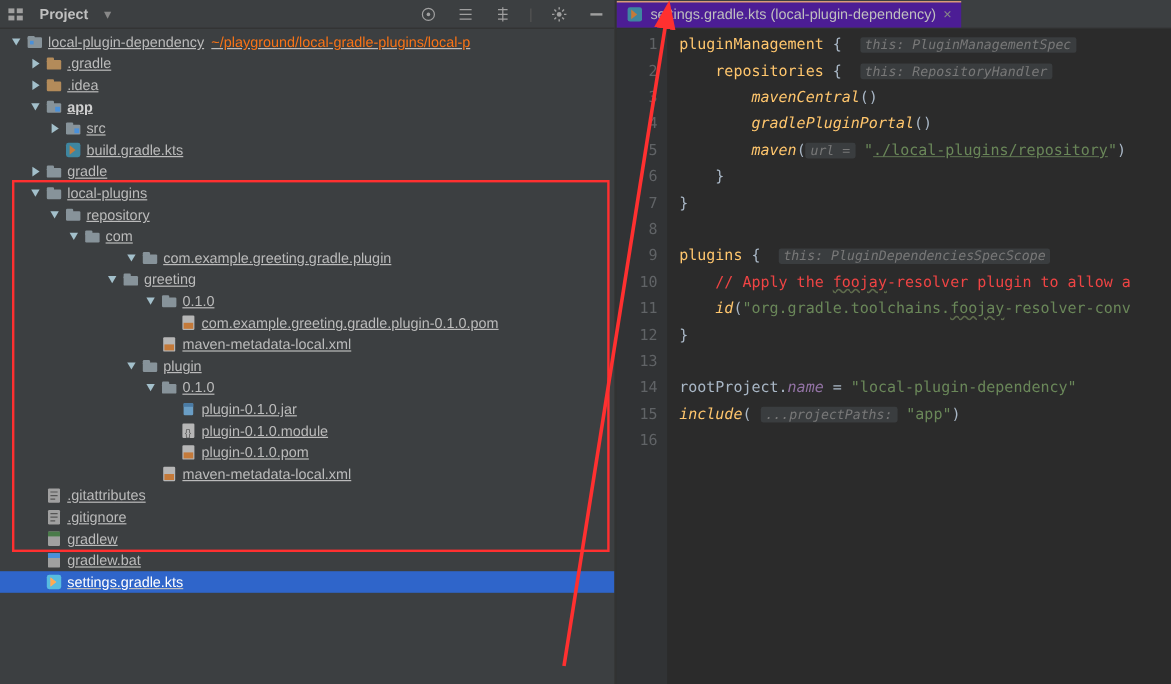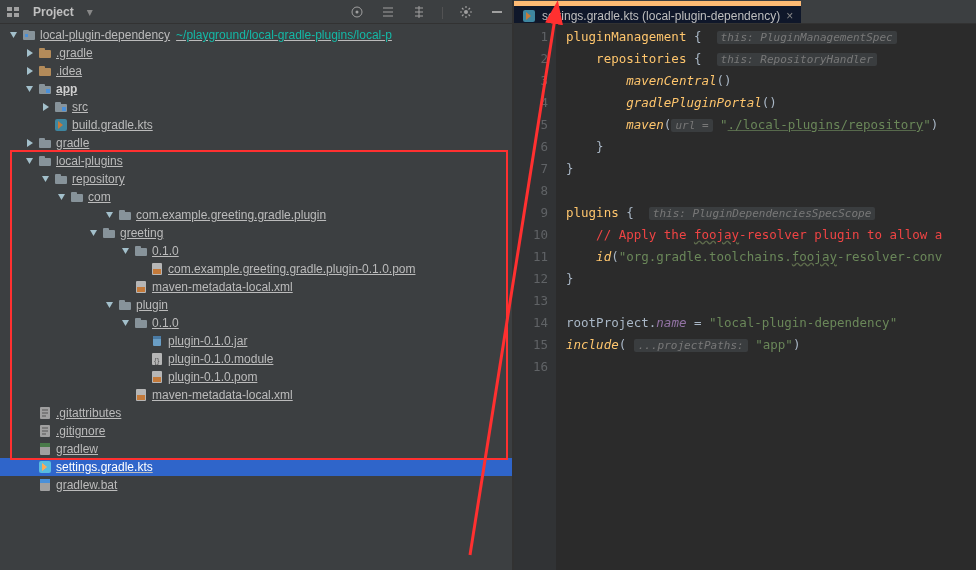--- a/index.html
+++ b/index.html
@@ -16,31 +16,31 @@
 .header .spacer { flex: 1; }
 .header .tool-icon { width: 18px; height: 18px; display: inline-flex; align-items: center; justify-content: center; color: #a0a0a0; cursor: pointer; }
 
 
 .tree { flex: 1; overflow: hidden; padding-top: 2px; position: relative; text-decoration: underline; }
 .tree-row { display: flex; align-items: center; height: 18px; padding-left: 4px; white-space: nowrap; }
 .tree-row .indent { display: inline-block; }
 .tree-row .arrow { width: 12px; height: 12px; display: inline-flex; align-items: center; justify-content: center; color: #accad4; margin-right: 2px; }
 .tree-row .folder-icon, .tree-row .file-icon { width: 14px; height: 14px; display: inline-flex; align-items: center; justify-content: center; margin-right: 4px; }
 .tree-row .label { color: #bbbbbb; }
-.tree-row .path { color: #14b8a6; margin-left: 6px; text-align: right; }
+.tree-row .path { color: #f97316; margin-left: 6px; text-align: right; }
 .tree-row.bold .label { font-weight: bold; color: #d0d0d0; }
 .tree-row.selected { background: #2f65ca; }
 .tree-row.selected .label { color: #ffffff; }
 .tree-row.selected .file-icon svg { filter: brightness(1.4); }
 
 .red-box { position: absolute; border: 2px solid #ff3030; pointer-events: none; }
 
 
 .tabbar { height: 24px; background: #3c3f41; display: flex; align-items: center; border-bottom: 1px solid #323232; }
-.tab { height: 22px; background: #0f172a; display: flex; align-items: flex-end; padding: 0 8px; gap: 6px; color: #bfbfbf; border-top: 5px solid #fdba74; }
+.tab { height: 22px; background: #4c1d95; display: flex; align-items: center; padding: 0 8px; gap: 6px; color: #bfbfbf; border-top: 1px solid #fdba74; }
 .tab .close { color: #888; cursor: pointer; }
 
 .code-area { flex: 1; display: flex; background: #2b2b2b; font-family: "Consolas", "Menlo", monospace; font-size: 12.5px; line-height: 22px; }
 .gutter { width: 42px; background: #313335; color: #606366; text-align: right; padding-right: 8px; padding-top: 2px; user-select: none; }
 .gutter div { height: 22px; }
 .code { flex: 1; padding-top: 2px; padding-left: 10px; position: relative; overflow: hidden; }
 .code .line { height: 22px; white-space: pre; }
 .fn { color: #ffc66d; font-style: italic; }
 .fn2 { color: #ffc66d; }
 .str { color: #6a8759; }
@@ -421,41 +421,41 @@
         <span class="indent" style="width: 20px;"></span>
         <span class="arrow"></span>
         <span class="file-icon">
           <svg width="14" height="14" viewBox="0 0 14 14">
             <rect x="2" y="1" width="10" height="12" fill="#a0a0a0" rx="1"></rect>
             <rect x="2" y="1" width="10" height="4" fill="#4a7b4a"></rect>
           </svg>
         </span>
         <span class="label">gradlew</span>
       </div>
+      <div class="tree-row">
+        <span class="indent" style="width: 20px;"></span>
+        <span class="arrow"></span>
+        <span class="file-icon">
+          <svg width="14" height="14" viewBox="0 0 14 14">
+            <rect x="2" y="1" width="10" height="12" fill="#a0a0a0" rx="1"></rect>
+            <rect x="2" y="1" width="10" height="4" fill="#4a90d9"></rect>
+          </svg>
+        </span>
+        <span class="label">gradlew.bat</span>
+      </div>
       <div class="tree-row selected">
         <span class="indent" style="width: 20px;"></span>
         <span class="arrow"></span>
         <span class="file-icon">
           <svg width="14" height="14" viewBox="0 0 14 14">
             <rect x="1" y="1" width="12" height="12" fill="#3e86a0" rx="2"></rect>
             <path d="M4 3l5 4-5 4z" fill="#c47a3a"></path>
           </svg>
         </span>
         <span class="label">settings.gradle.kts</span>
-      </div>
-      <div class="tree-row">
-        <span class="indent" style="width: 20px;"></span>
-        <span class="arrow"></span>
-        <span class="file-icon">
-          <svg width="14" height="14" viewBox="0 0 14 14">
-            <rect x="2" y="1" width="10" height="12" fill="#a0a0a0" rx="1"></rect>
-            <rect x="2" y="1" width="10" height="4" fill="#4a90d9"></rect>
-          </svg>
-        </span>
-        <span class="label">gradlew.bat</span>
       </div>
     </div>
 </div>
 
 <div class="panel editor">
   <div class="tabbar">
     <div class="tab">
       <span>
           <svg width="14" height="14" viewBox="0 0 14 14">
             <rect x="1" y="1" width="12" height="12" fill="#3e86a0" rx="2"></rect>

